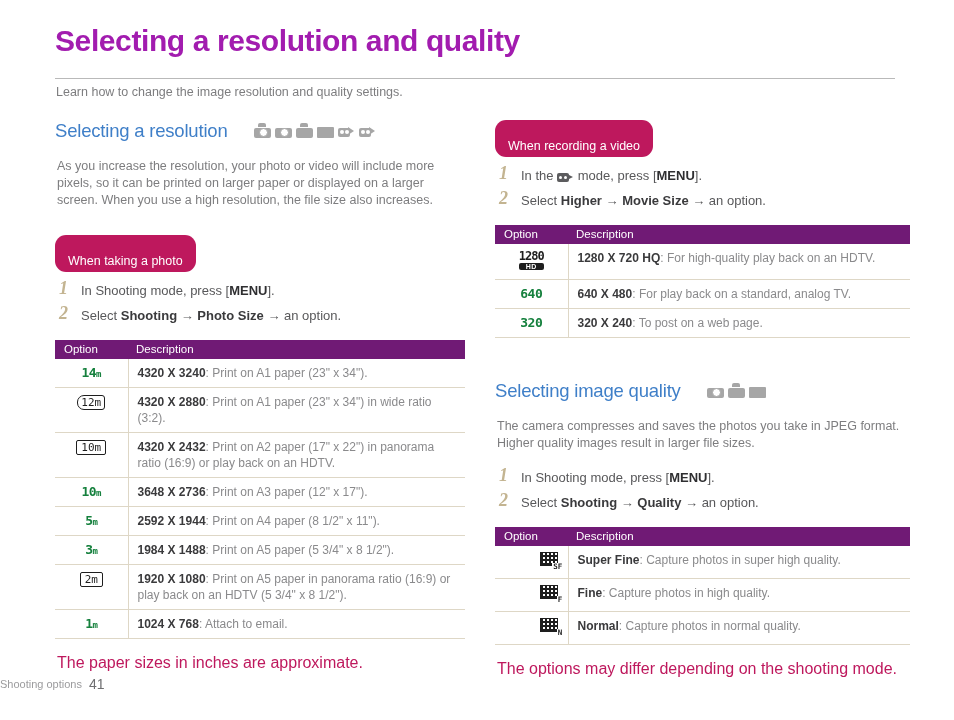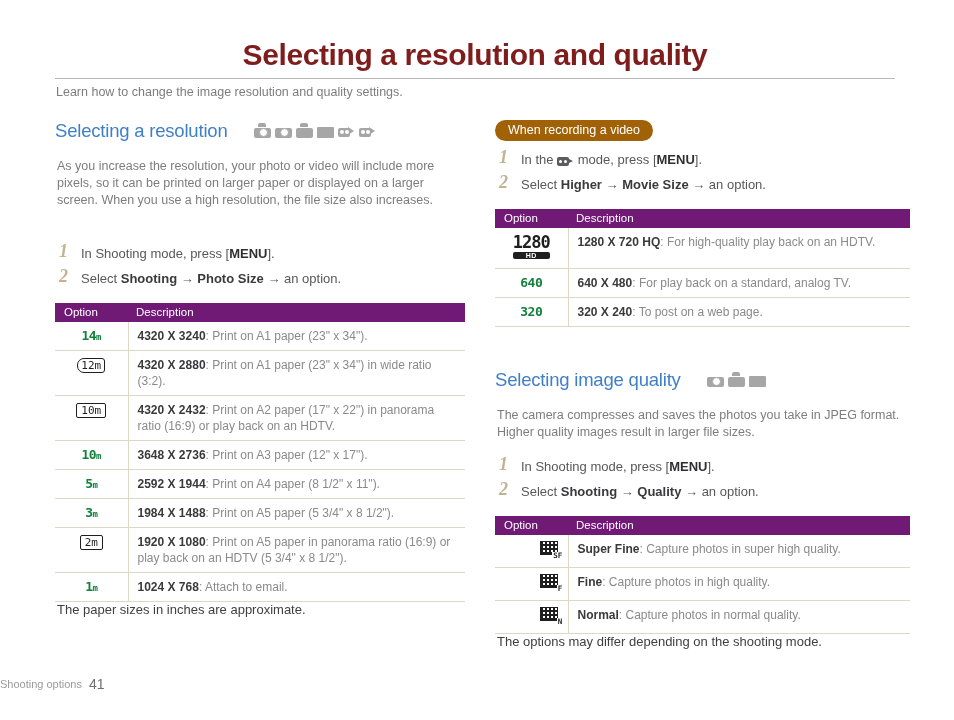--- a/index.html
+++ b/index.html
@@ -5,23 +5,23 @@
   html,body{margin:0;padding:0;}
   body{
     width:954px;height:720px;background:#ffffff;
     font-family:"Liberation Sans", sans-serif;
     color:#58585a;overflow:hidden;position:relative;
   }
   .page{position:relative;width:954px;height:720px;}
 
   
   .page-title{
-    position:absolute;left:55px;top:38px;width:840px;
-    font-size:30px;font-weight:bold;color:#7f1d1d;
-    letter-spacing:-0.4px;line-height:34px;text-align:center;
+    position:absolute;left:55px;top:24px;width:840px;
+    font-size:30px;font-weight:bold;color:#a21caf;
+    letter-spacing:-0.4px;line-height:34px;
   }
   .title-rule{
     position:absolute;left:55px;top:78px;width:840px;height:1px;background:#b9b9b9;
   }
   .page-subtitle{
     position:absolute;left:56px;top:84px;width:600px;
     font-size:12.5px;color:#7d7d7f;line-height:16px;
   }
 
   
@@ -43,22 +43,22 @@
   .mi .mv1{position:absolute;left:0;bottom:1px;width:12px;height:9px;background:#a6a6a6;border-radius:2px;}
   .mi .mv2{position:absolute;left:10px;bottom:3px;width:0;height:0;border-top:4px solid transparent;border-bottom:4px solid transparent;border-left:6px solid #a6a6a6;}
   .mi .eye{position:absolute;width:4px;height:4px;border-radius:50%;background:#fff;bottom:4px;}
   .mi .film{position:absolute;left:0;bottom:0;width:17px;height:11px;background:#a6a6a6;border-radius:1px;}
 
   
   p.body-text{margin:16px 0 0 2px;font-size:12.5px;line-height:17px;color:#7d7d7f;}
 
   
   .pill{
-    display:inline-block;background:#a16207;color:#ffffff;
-    border-radius:11px;padding:3px 13px 4px 13px;font-size:12.5px;
+    display:inline-block;background:#be185d;color:#ffffff;
+    border-radius:11px;padding:19px 13px 4px 13px;font-size:12.5px;
     line-height:14px;white-space:nowrap;
   }
 
   
   ol.steps{list-style:none;margin:0;padding:0;}
   ol.steps li{
     position:relative;padding-left:26px;margin-bottom:6px;
     font-size:13px;line-height:19px;color:#58585a;
   }
   ol.steps li .num{
@@ -96,36 +96,36 @@
   .lcd .mm{font-size:9px;vertical-align:baseline;}
   .lcd-res{font-size:13px;}
   .box-icon{
     display:inline-block;border:1.6px solid #1e1e1e;border-radius:3px;
     padding:1px 3px;font-family:"DejaVu Sans Mono", monospace;font-weight:normal;
     font-size:11px;color:#1e1e1e;line-height:1;position:relative;
   }
   .box-icon.wide{border-radius:2px;padding:1px 4px;}
   .box-icon.curve{border-radius:7px 3px 3px 7px;}
   .hd-icon{display:inline-block;text-align:center;line-height:1;}
-  .hd-icon .top{font-family:"DejaVu Sans Mono", monospace;font-weight:bold;font-size:17px;color:#1e1e1e;letter-spacing:-1px;display:block;}
+  .hd-icon .top{font-family:"DejaVu Sans Mono", monospace;font-weight:bold;font-size:12px;color:#1e1e1e;letter-spacing:-1px;display:block;}
   .hd-icon .bot{display:block;background:#1e1e1e;color:#fff;font-size:7px;font-weight:bold;border-radius:2px;margin-top:1px;padding:0 2px;letter-spacing:0.5px;}
   .q-icon{display:inline-block;position:relative;width:22px;height:16px;margin-left:40px;}
   .q-icon .grid{
     position:absolute;left:0;top:0;width:16px;height:12px;
     border:1.5px solid #1e1e1e;
     background:
       repeating-linear-gradient(0deg,#1e1e1e 0 2px,transparent 2px 4px),
       repeating-linear-gradient(90deg,#1e1e1e 0 2px,transparent 2px 4px);
     background-color:#ffffff;
   }
   .q-icon .sub{
     position:absolute;right:-1px;bottom:-2px;font-family:"DejaVu Sans Mono", monospace;
     font-weight:bold;font-size:7.5px;color:#1e1e1e;background:#fff;padding:0 1px;line-height:1;
   }
-  .tbl-note{margin:0 0 0 2px;font-size:13px;color:#404040;line-height:16px;}
+  .tbl-note{margin:16px 0 0 2px;font-size:16px;color:#be185d;line-height:16px;}
 
   .spacer-lg{height:26px;}
   .spacer-md{height:16px;}
   .spacer-sm{height:9px;}
 
   
   .inline-mv{display:inline-block;width:17px;height:12px;position:relative;vertical-align:-2px;}
   .inline-mv .b1{position:absolute;left:0;bottom:0;width:12px;height:9px;background:#5c5c5e;border-radius:2px;}
   .inline-mv .b2{position:absolute;left:10px;bottom:2px;width:0;height:0;border-top:3.5px solid transparent;border-bottom:3.5px solid transparent;border-left:6px solid #5c5c5e;}
   .inline-mv .e1,.inline-mv .e2{position:absolute;width:3.5px;height:3.5px;border-radius:50%;background:#fff;bottom:3px;}
@@ -181,20 +181,23 @@
           <span class="eye" style="left:2px;"></span>
             <span class="eye" style="left:7px;"></span>
         </span>
       </div>
     </div>
 
     <p class="body-text">As you increase the resolution, your photo or video will include more pixels, so it can be printed on larger paper or displayed on a larger screen. When you use a high resolution, the file size also increases.</p>
 
     <div class="spacer-lg"></div>
 
+    <div>
+      <span class="pill">When taking a photo</span>
+    </div>
 
     <div class="spacer-sm"></div>
 
     <ol class="steps">
       <li>
         <span class="num">1</span>
         <span>In Shooting mode, press [</span><span class="menu-key">MENU</span><span>].</span>
       </li>
       <li>
         <span class="num">2</span>

